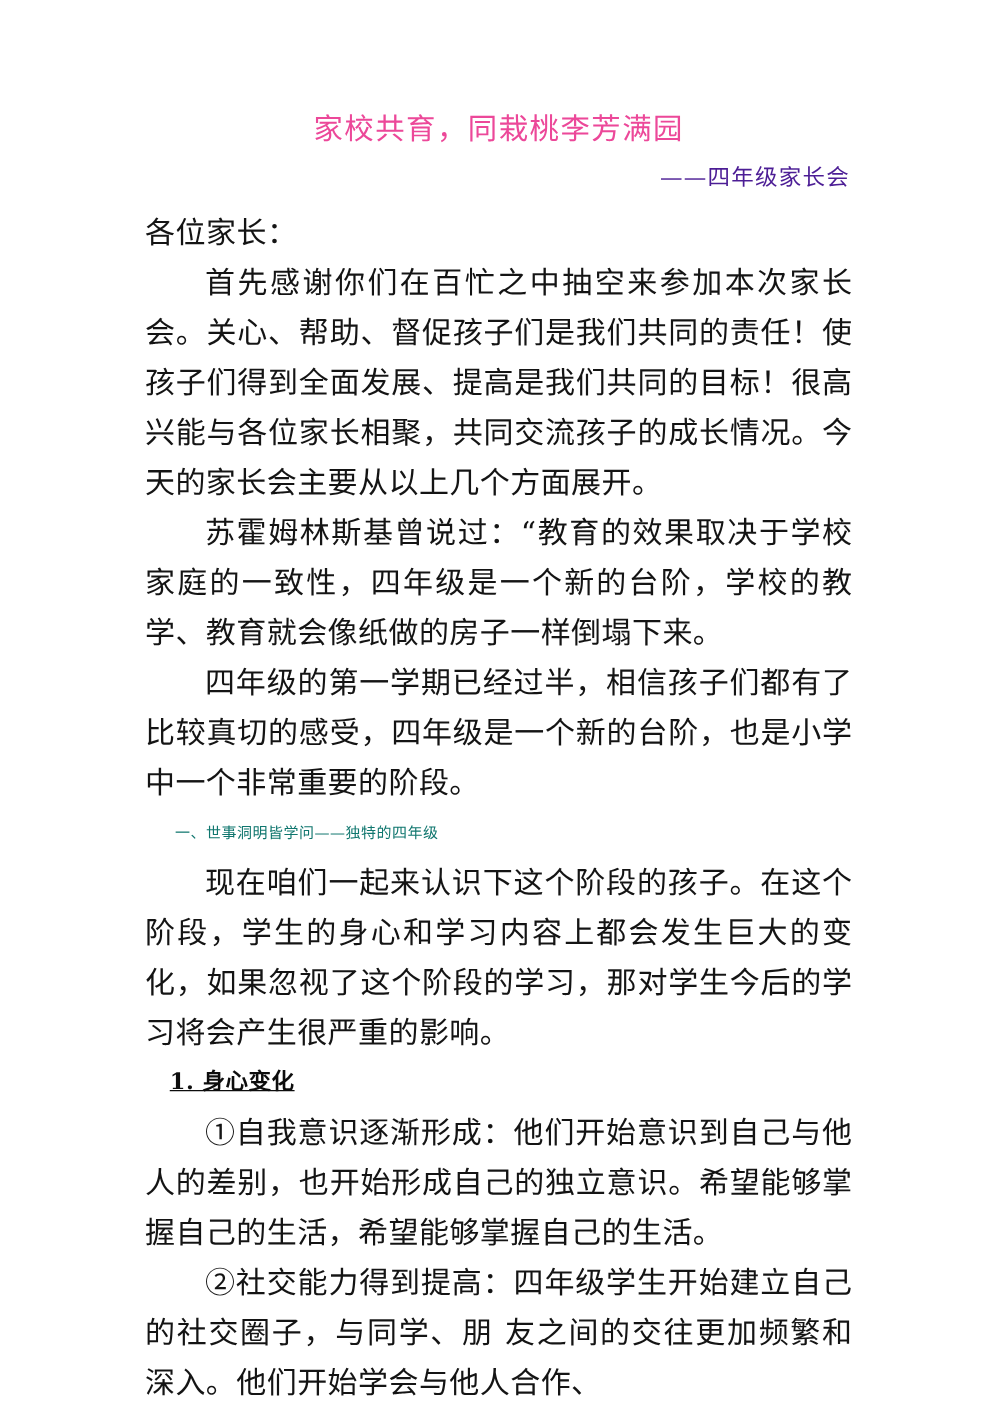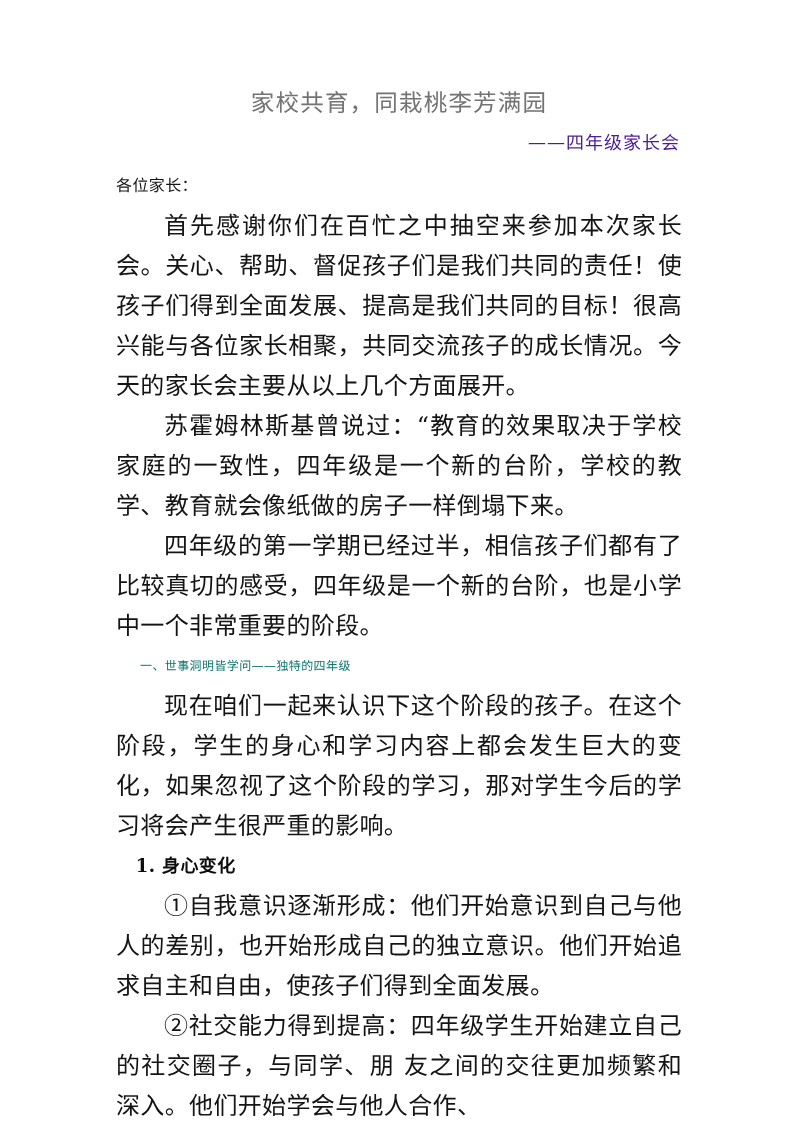--- a/index.html
+++ b/index.html
@@ -33,38 +33,38 @@
     width: 566px;
   }
 
   .doc-title {
     font-size: 23.5px;
     line-height: 34px;
     text-align: center;
     letter-spacing: 1.2px;
     font-weight: 400;
     margin: 0 0 6px 0;
-    color: #737373;
+    color: #ec4899;
     white-space: pre;
   }
 
   .doc-subtitle {
     font-size: 18px;
     line-height: 34px;
     text-align: right;
     letter-spacing: 1.0px;
     font-weight: 400;
     margin: 0 0 6px 0;
     padding-right: 2px;
     color: #4c1d95;
     white-space: pre;
   }
 
   .salutation {
-    font-size: 16px;
+    font-size: 24px;
     line-height: 40px;
     margin: 0;
     letter-spacing: 0.4px;
     color: #141414;
   }
 
   .para {
     font-size: 24px;
     line-height: 40px;
     margin: 0;
@@ -86,20 +86,21 @@
   }
 
   .heading-2 {
     font-size: 18px;
     line-height: 40px;
     margin: 0;
     text-indent: 1.1em;
     font-weight: 700;
     letter-spacing: 0.4px;
     color: #0d0d0d;
+    text-decoration: underline;
   }
 </style>
 </head>
 <body>
 
 <div class="page">
   <div class="doc-body">
 
     <h1 class="doc-title">家校共育，同栽桃李芳满园</h1>
 
@@ -107,18 +108,18 @@
 
     <p class="salutation">各位家长：</p>
 
     <div id="content-blocks">
         <p class="para">首先感谢你们在百忙之中抽空来参加本次家长会。关心、帮助、督促孩子们是我们共同的责任！使孩子们得到全面发展、提高是我们共同的目标！很高兴能与各位家长相聚，共同交流孩子的成长情况。今天的家长会主要从以上几个方面展开。</p>
         <p class="para">苏霍姆林斯基曾说过：“教育的效果取决于学校家庭的一致性，四年级是一个新的台阶，学校的教学、教育就会像纸做的房子一样倒塌下来。</p>
         <p class="para">四年级的第一学期已经过半，相信孩子们都有了比较真切的感受，四年级是一个新的台阶，也是小学中一个非常重要的阶段。</p>
         <p class="heading-1">一、世事洞明皆学问——独特的四年级</p>
         <p class="para">现在咱们一起来认识下这个阶段的孩子。在这个阶段，学生的身心和学习内容上都会发生巨大的变化，如果忽视了这个阶段的学习，那对学生今后的学习将会产生很严重的影响。</p>
         <p class="heading-2">1. 身心变化</p>
-        <p class="para">①自我意识逐渐形成：他们开始意识到自己与他人的差别，也开始形成自己的独立意识。他们开始追求自主和自由，使孩子们得到全面发展。</p>
+        <p class="para">①自我意识逐渐形成：他们开始意识到自己与他人的差别，也开始形成自己的独立意识。希望能够掌握自己的生活，希望能够掌握自己的生活。</p>
         <p class="para">②社交能力得到提高：四年级学生开始建立自己的社交圈子，与同学、朋 友之间的交往更加频繁和深入。他们开始学会与他人合作、</p>
       </div>
 
   </div>
 </div>
 
 </body></html>

